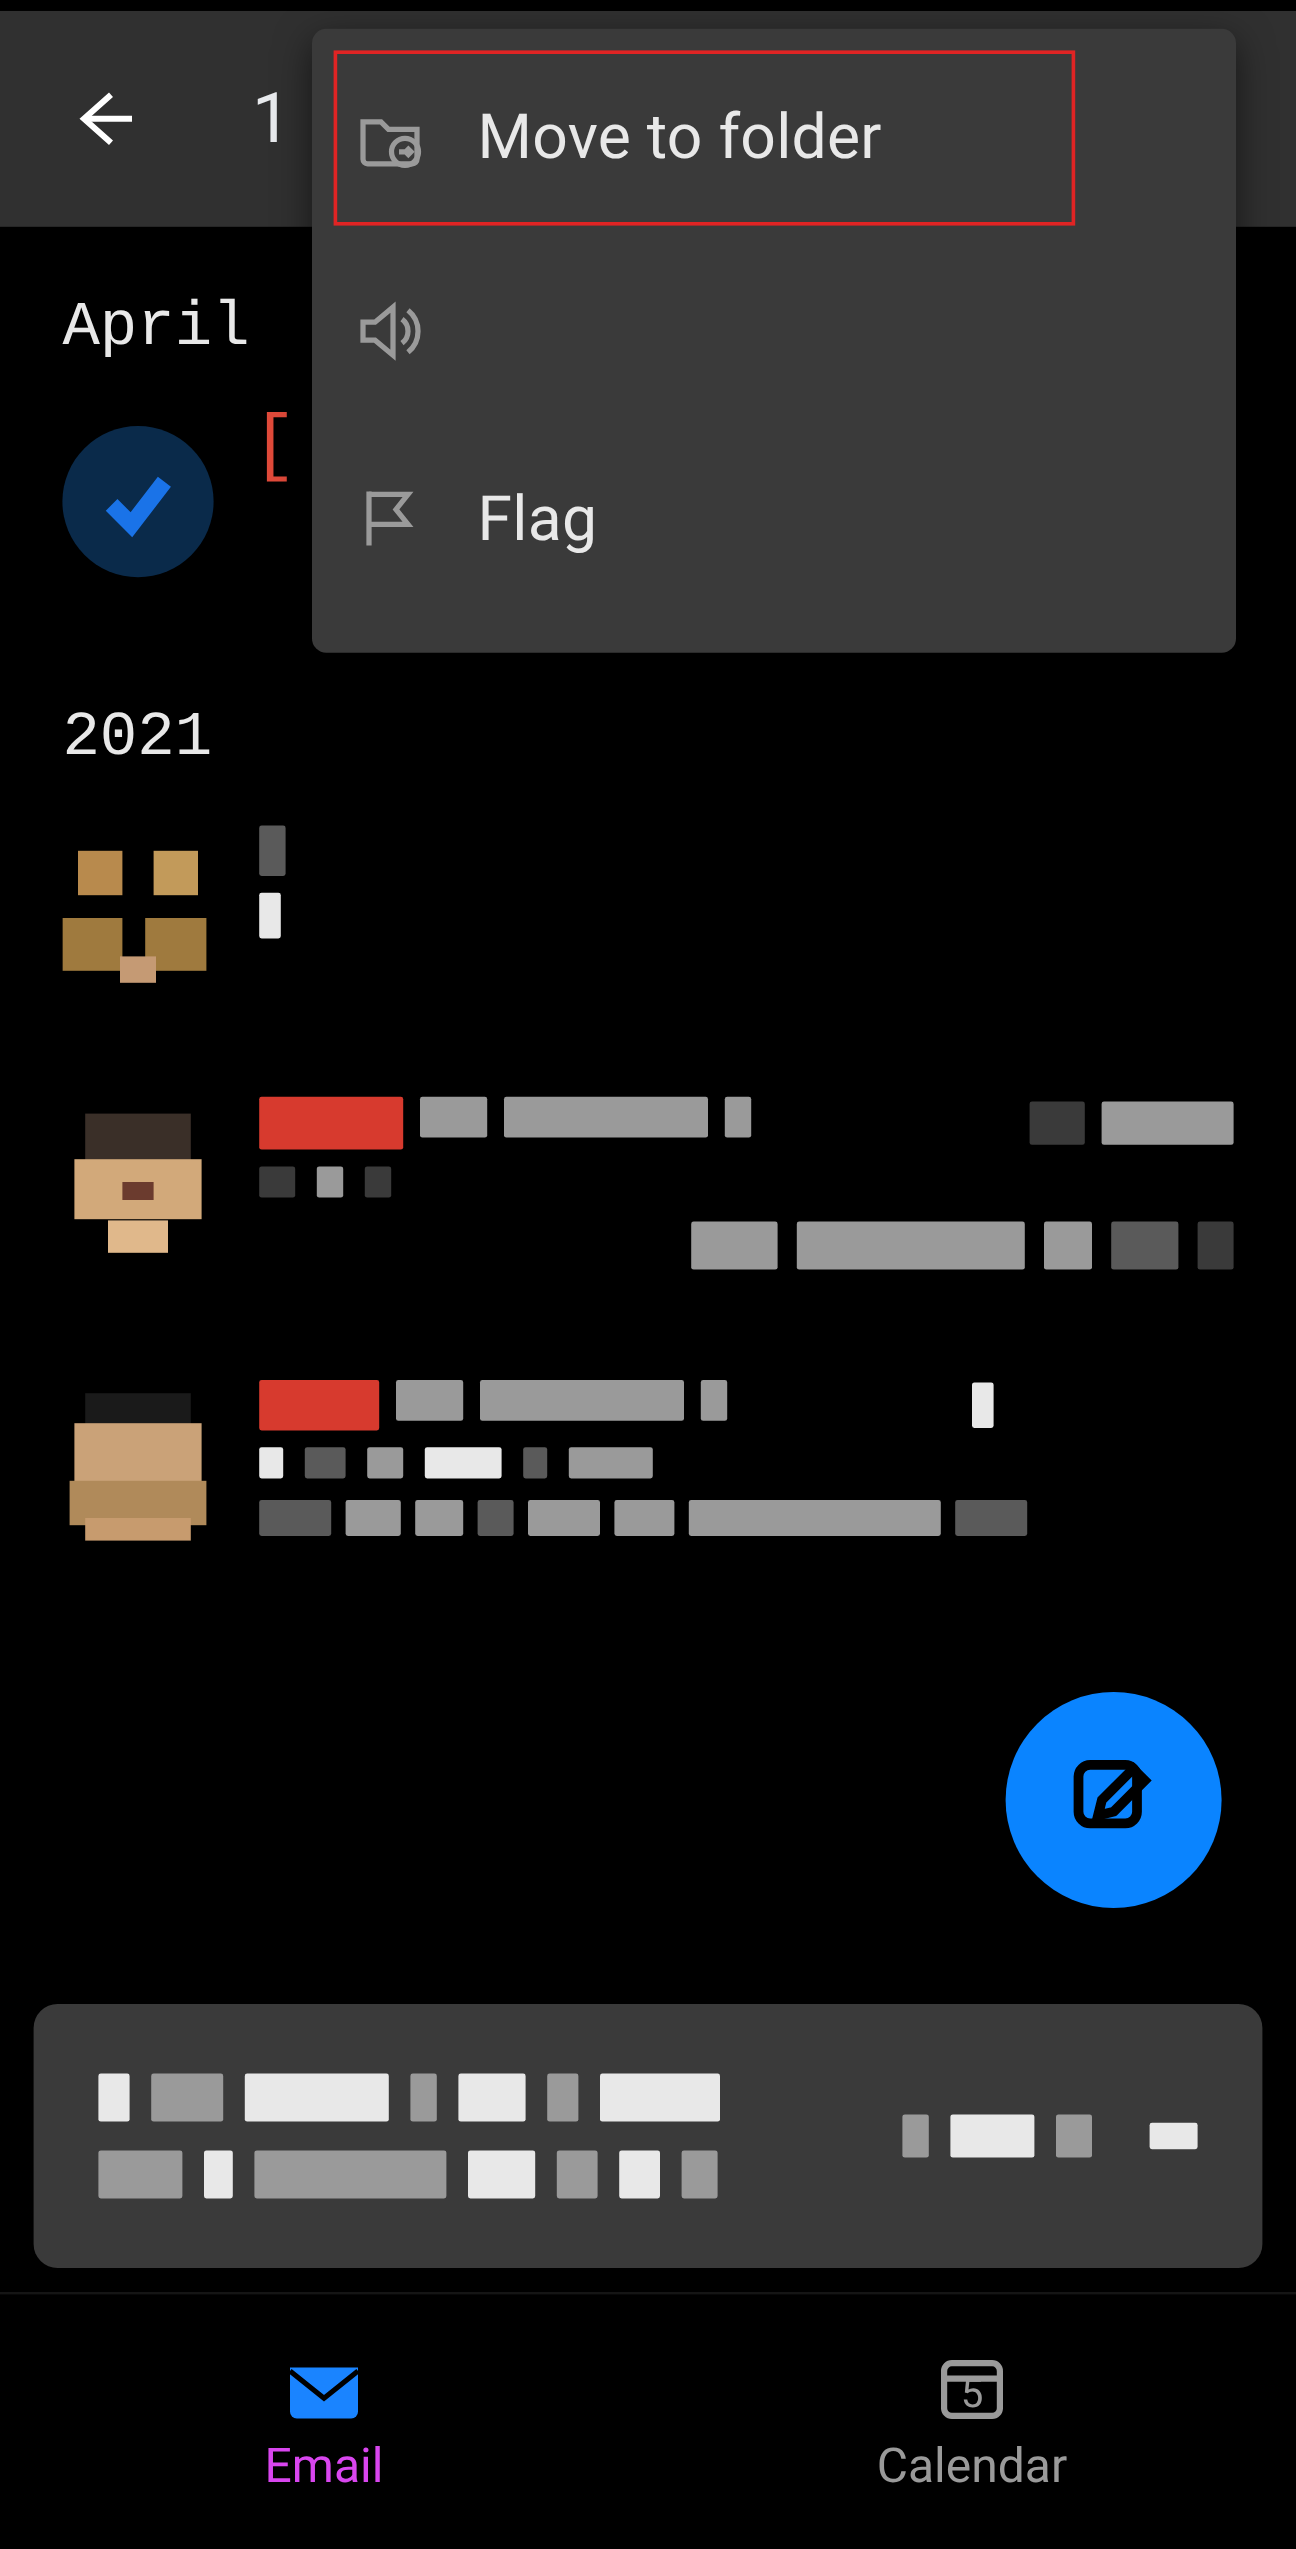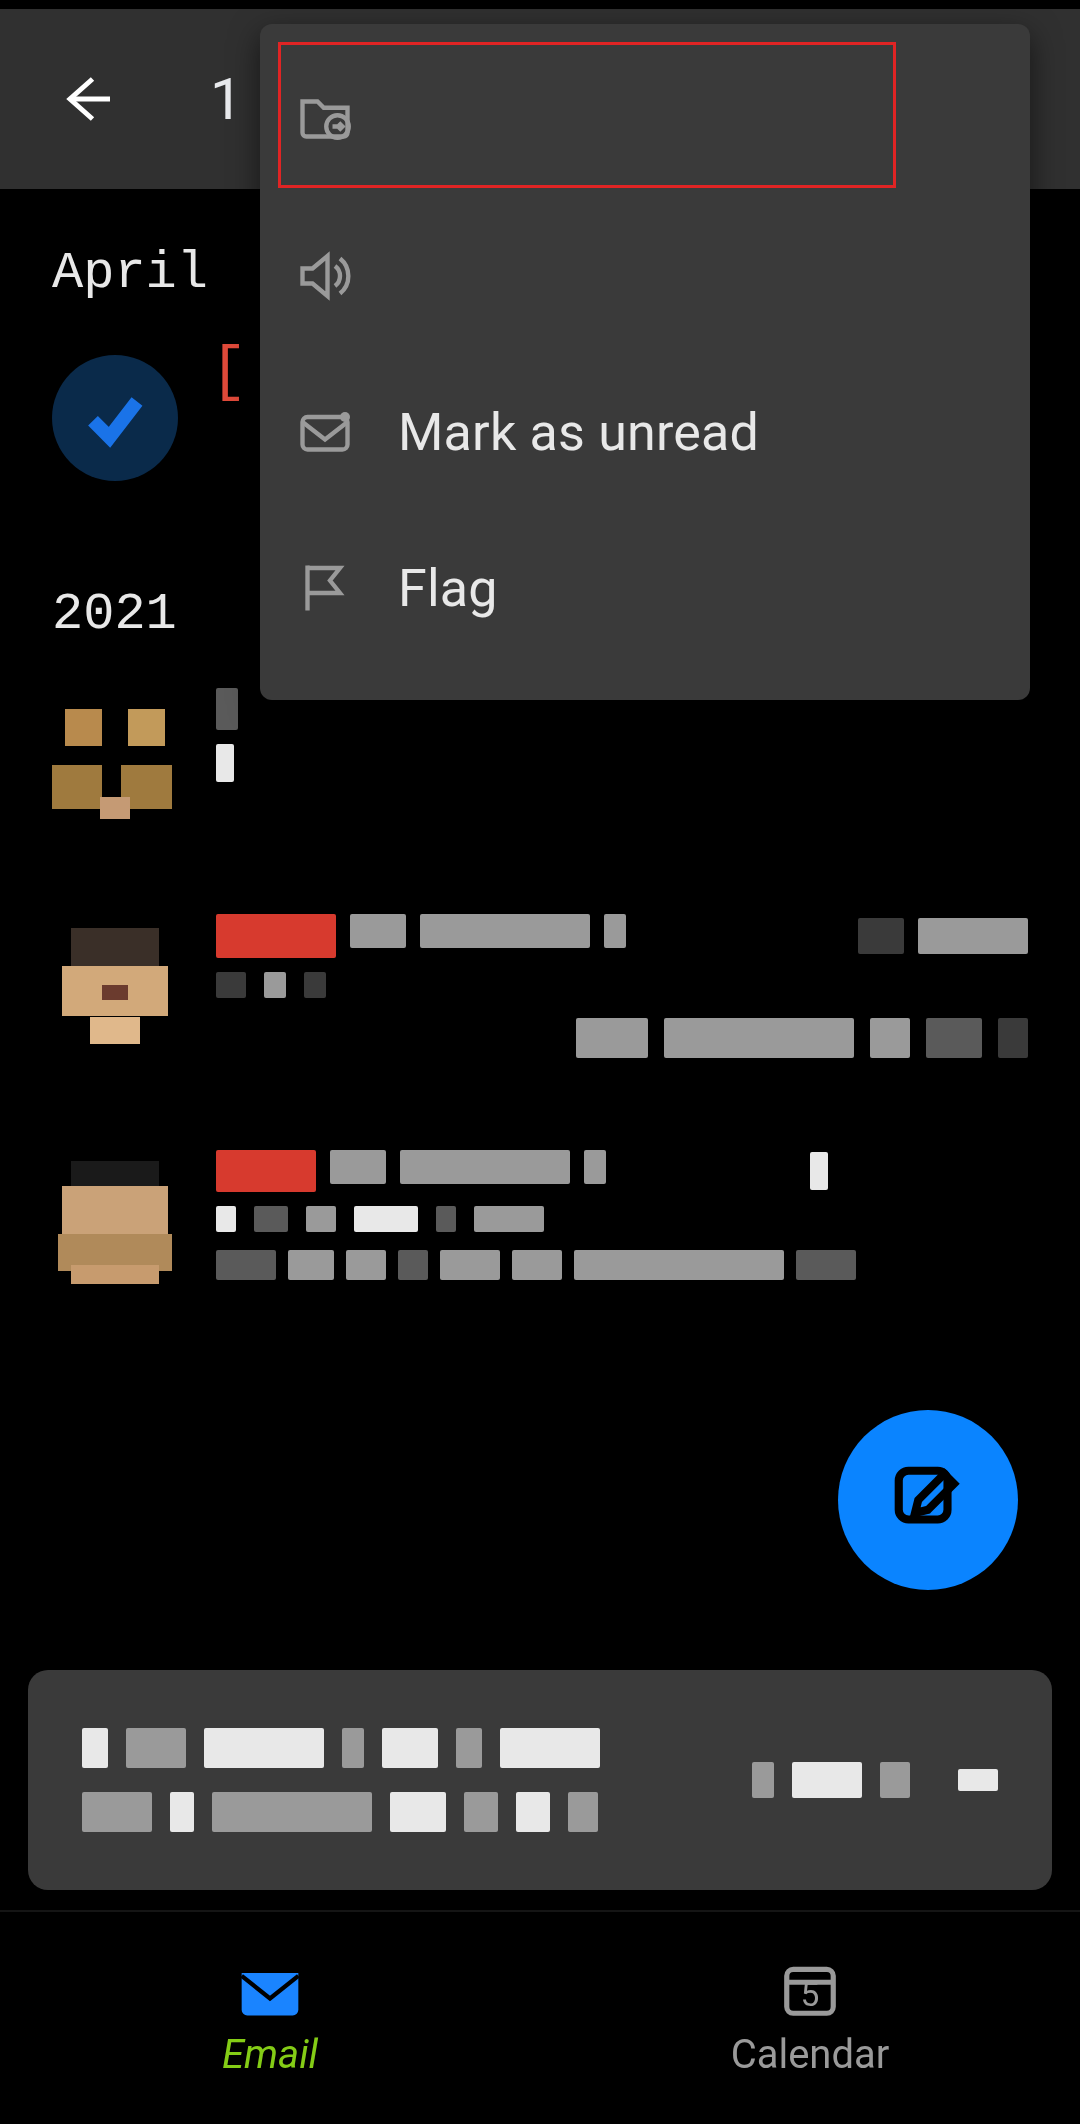--- a/index.html
+++ b/index.html
@@ -210,21 +210,21 @@
   .tab {
     flex:1;
     display:flex;
     flex-direction:column;
     align-items:center;
     justify-content:center;
     gap: 10px;
   }
   .tab svg { width:68px; height:62px; }
   .tab-label { font-size:40px; color:#9a9a9a; }
-  .tab.active .tab-label { color:#84cc16;font-style:italic; }
+  .tab.active .tab-label { color:#d946ef; }
   .tab.active svg { fill:#1a84ff; stroke:#1a84ff; }
   .tab svg { stroke:#9a9a9a; stroke-width:4; fill:none; }
   .tab .cal-num {
     font-size: 26px;
     fill:#9a9a9a;
     font-family: inherit;
   }
 
   .black-bar-top {
     position:absolute;left:0;right:0;top:0;height:9px;background:#000;z-index:6;
@@ -393,43 +393,34 @@
 
 <div class="popup">
   <div class="menu-item first">
     <span class="menu-icon">
       <svg viewBox="0 0 48 48">
         <path d="M6 14 h12 l5 5 h19 v20 a3 3 0 0 1 -3 3 H9 a3 3 0 0 1 -3 -3 Z"></path>
         <circle cx="34" cy="34" r="9"></circle>
         <path d="M30 34 h8 M35 31 l3 3 -3 3"></path>
       </svg>
     </span>
+    <span class="menu-label">Move to folder</span>
   </div>
   <div class="menu-item">
     <span class="menu-icon">
       <svg viewBox="0 0 48 48">
         <path d="M6 18 h8 l12 -10 v32 l-12 -10 H6 Z"></path>
         <path d="M32 16 a10 10 0 0 1 0 16"></path>
         <path d="M36 10 a18 18 0 0 1 0 28"></path>
       </svg>
     </span>
   </div>
   <div class="menu-item">
     <span class="menu-icon">
       <svg viewBox="0 0 48 48">
-        <rect x="6" y="12" width="36" height="26" rx="4"></rect>
-        <path d="M6 16 L24 30 L42 16"></path>
-        <circle cx="40" cy="12" r="4" fill="#9a9a9a" stroke="none"></circle>
-      </svg>
-    </span>
-    <span class="menu-label">Mark as unread</span>
-  </div>
-  <div class="menu-item">
-    <span class="menu-icon">
-      <svg viewBox="0 0 48 48">
         <path d="M10 6 v36"></path>
         <path d="M10 8 h26 l-8 10 l8 10 H10"></path>
       </svg>
     </span>
     <span class="menu-label">Flag</span>
   </div>
 </div>
 
 <div class="highlight"></div>
 

